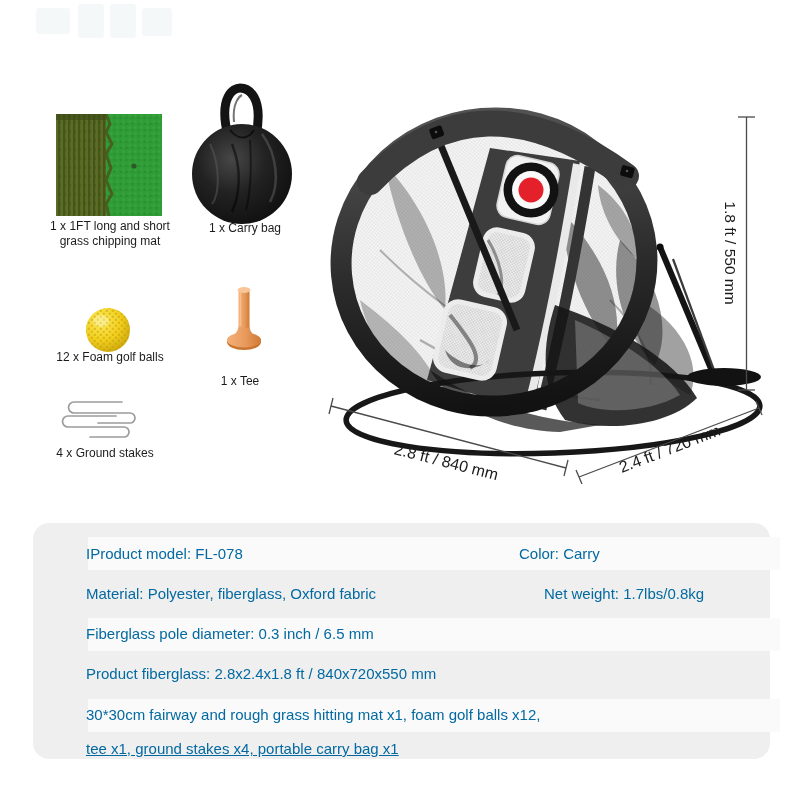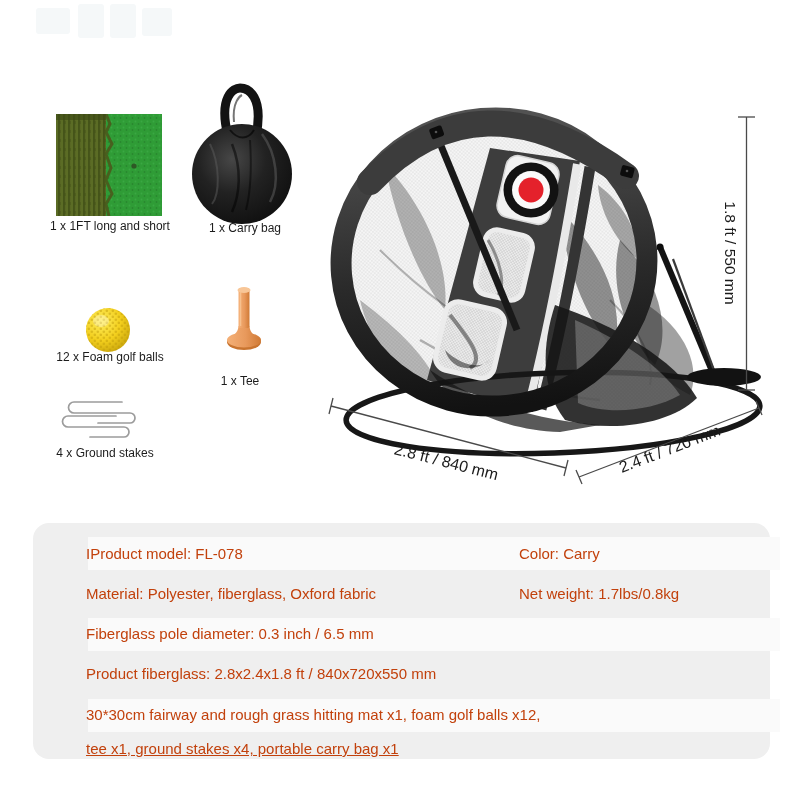--- a/index.html
+++ b/index.html
@@ -13,21 +13,21 @@
   .caption{
     position:absolute;font-size:12px;line-height:1.25;color:#1c1c1c;
     text-align:center;
   }
   
   .wm span{position:absolute;background:#f5f8f9;border-radius:3px;display:block;}
   
   .spec-panel{position:absolute;left:33px;top:523px;width:737px;height:236px;
     background:#efefef;border-radius:16px;}
   .spec-stripe{position:absolute;left:55px;width:692px;height:33px;background:#fafafa;}
-  .spec-text{position:absolute;font-size:15px;line-height:19px;color:#c2410c;white-space:nowrap;}
+  .spec-text{position:absolute;font-size:15px;line-height:19px;color:#0369a1;white-space:nowrap;}
   svg text{font-family:"Liberation Sans", sans-serif;}
 </style>
 </head>
 <body>
 
 <div class="abs wm" style="left:36px;top:2px;width:150px;height:40px;">
   <span style="left:0;top:6px;width:34px;height:26px;"></span>
   <span style="left:42px;top:2px;width:26px;height:34px;"></span>
   <span style="left:74px;top:2px;width:26px;height:34px;"></span>
   <span style="left:106px;top:6px;width:30px;height:28px;"></span>
@@ -50,20 +50,21 @@
     </defs>
     <rect x="0" y="0" width="50" height="102" fill="url(#roughTex)"></rect>
     <rect x="50" y="0" width="56" height="102" fill="url(#fairTex)"></rect>
     <path d="M50,0 L54,10 L50,18 L56,30 L50,40 L55,54 L50,66 L56,80 L50,90 L53,102" stroke="#4a5a1c" stroke-width="3" fill="none" opacity="0.9"></path>
     <circle cx="78" cy="52" r="2.6" fill="#2e4c22" opacity="0.85"></circle>
     <rect x="0" y="0" width="50" height="6" fill="#3c4a16" opacity="0.6"></rect>
   </svg>
 </div>
 <div class="caption" style="left:10px;top:219px;width:200px;">
   <div>1 x 1FT long and short</div>
+  <div>grass chipping mat</div>
 </div>
 
 <div class="abs" style="left:190px;top:82px;width:104px;height:146px;">
   <svg width="104" height="146" viewBox="0 0 104 146">
     <defs>
       <radialGradient id="bagGrad" cx="40%" cy="35%" r="75%">
         <stop offset="0%" stop-color="#474747"></stop>
         <stop offset="45%" stop-color="#222222"></stop>
         <stop offset="100%" stop-color="#0d0d0d"></stop>
       </radialGradient>
@@ -239,17 +240,17 @@
 </div>
 
 <div class="spec-panel">
   <div class="spec-stripe" style="top:14px;"></div>
   <div class="spec-stripe" style="top:95px;"></div>
   <div class="spec-stripe" style="top:176px;"></div>
 </div>
 <div class="spec-text" style="left:86px;top:544px;">IProduct model: FL-078</div>
 <div class="spec-text" style="left:519px;top:544px;">Color: Carry</div>
 <div class="spec-text" style="left:86px;top:584px;">Material: Polyester, fiberglass, Oxford fabric</div>
-<div class="spec-text" style="left:519px;top:584px;text-align:right;">Net weight: 1.7lbs/0.8kg</div>
+<div class="spec-text" style="left:544px;top:584px;text-align:right;">Net weight: 1.7lbs/0.8kg</div>
 <div class="spec-text" style="left:86px;top:624px;">Fiberglass pole diameter: 0.3 inch / 6.5 mm</div>
 <div class="spec-text" style="left:86px;top:664px;">Product fiberglass: 2.8x2.4x1.8 ft / 840x720x550 mm</div>
 <div class="spec-text" style="left:86px;top:705px;">30*30cm fairway and rough grass hitting mat x1, foam golf balls x12,</div>
 <div class="spec-text" style="left:86px;top:739px;text-decoration:underline;">tee x1, ground stakes x4, portable carry bag x1</div>
 
 </body></html>

